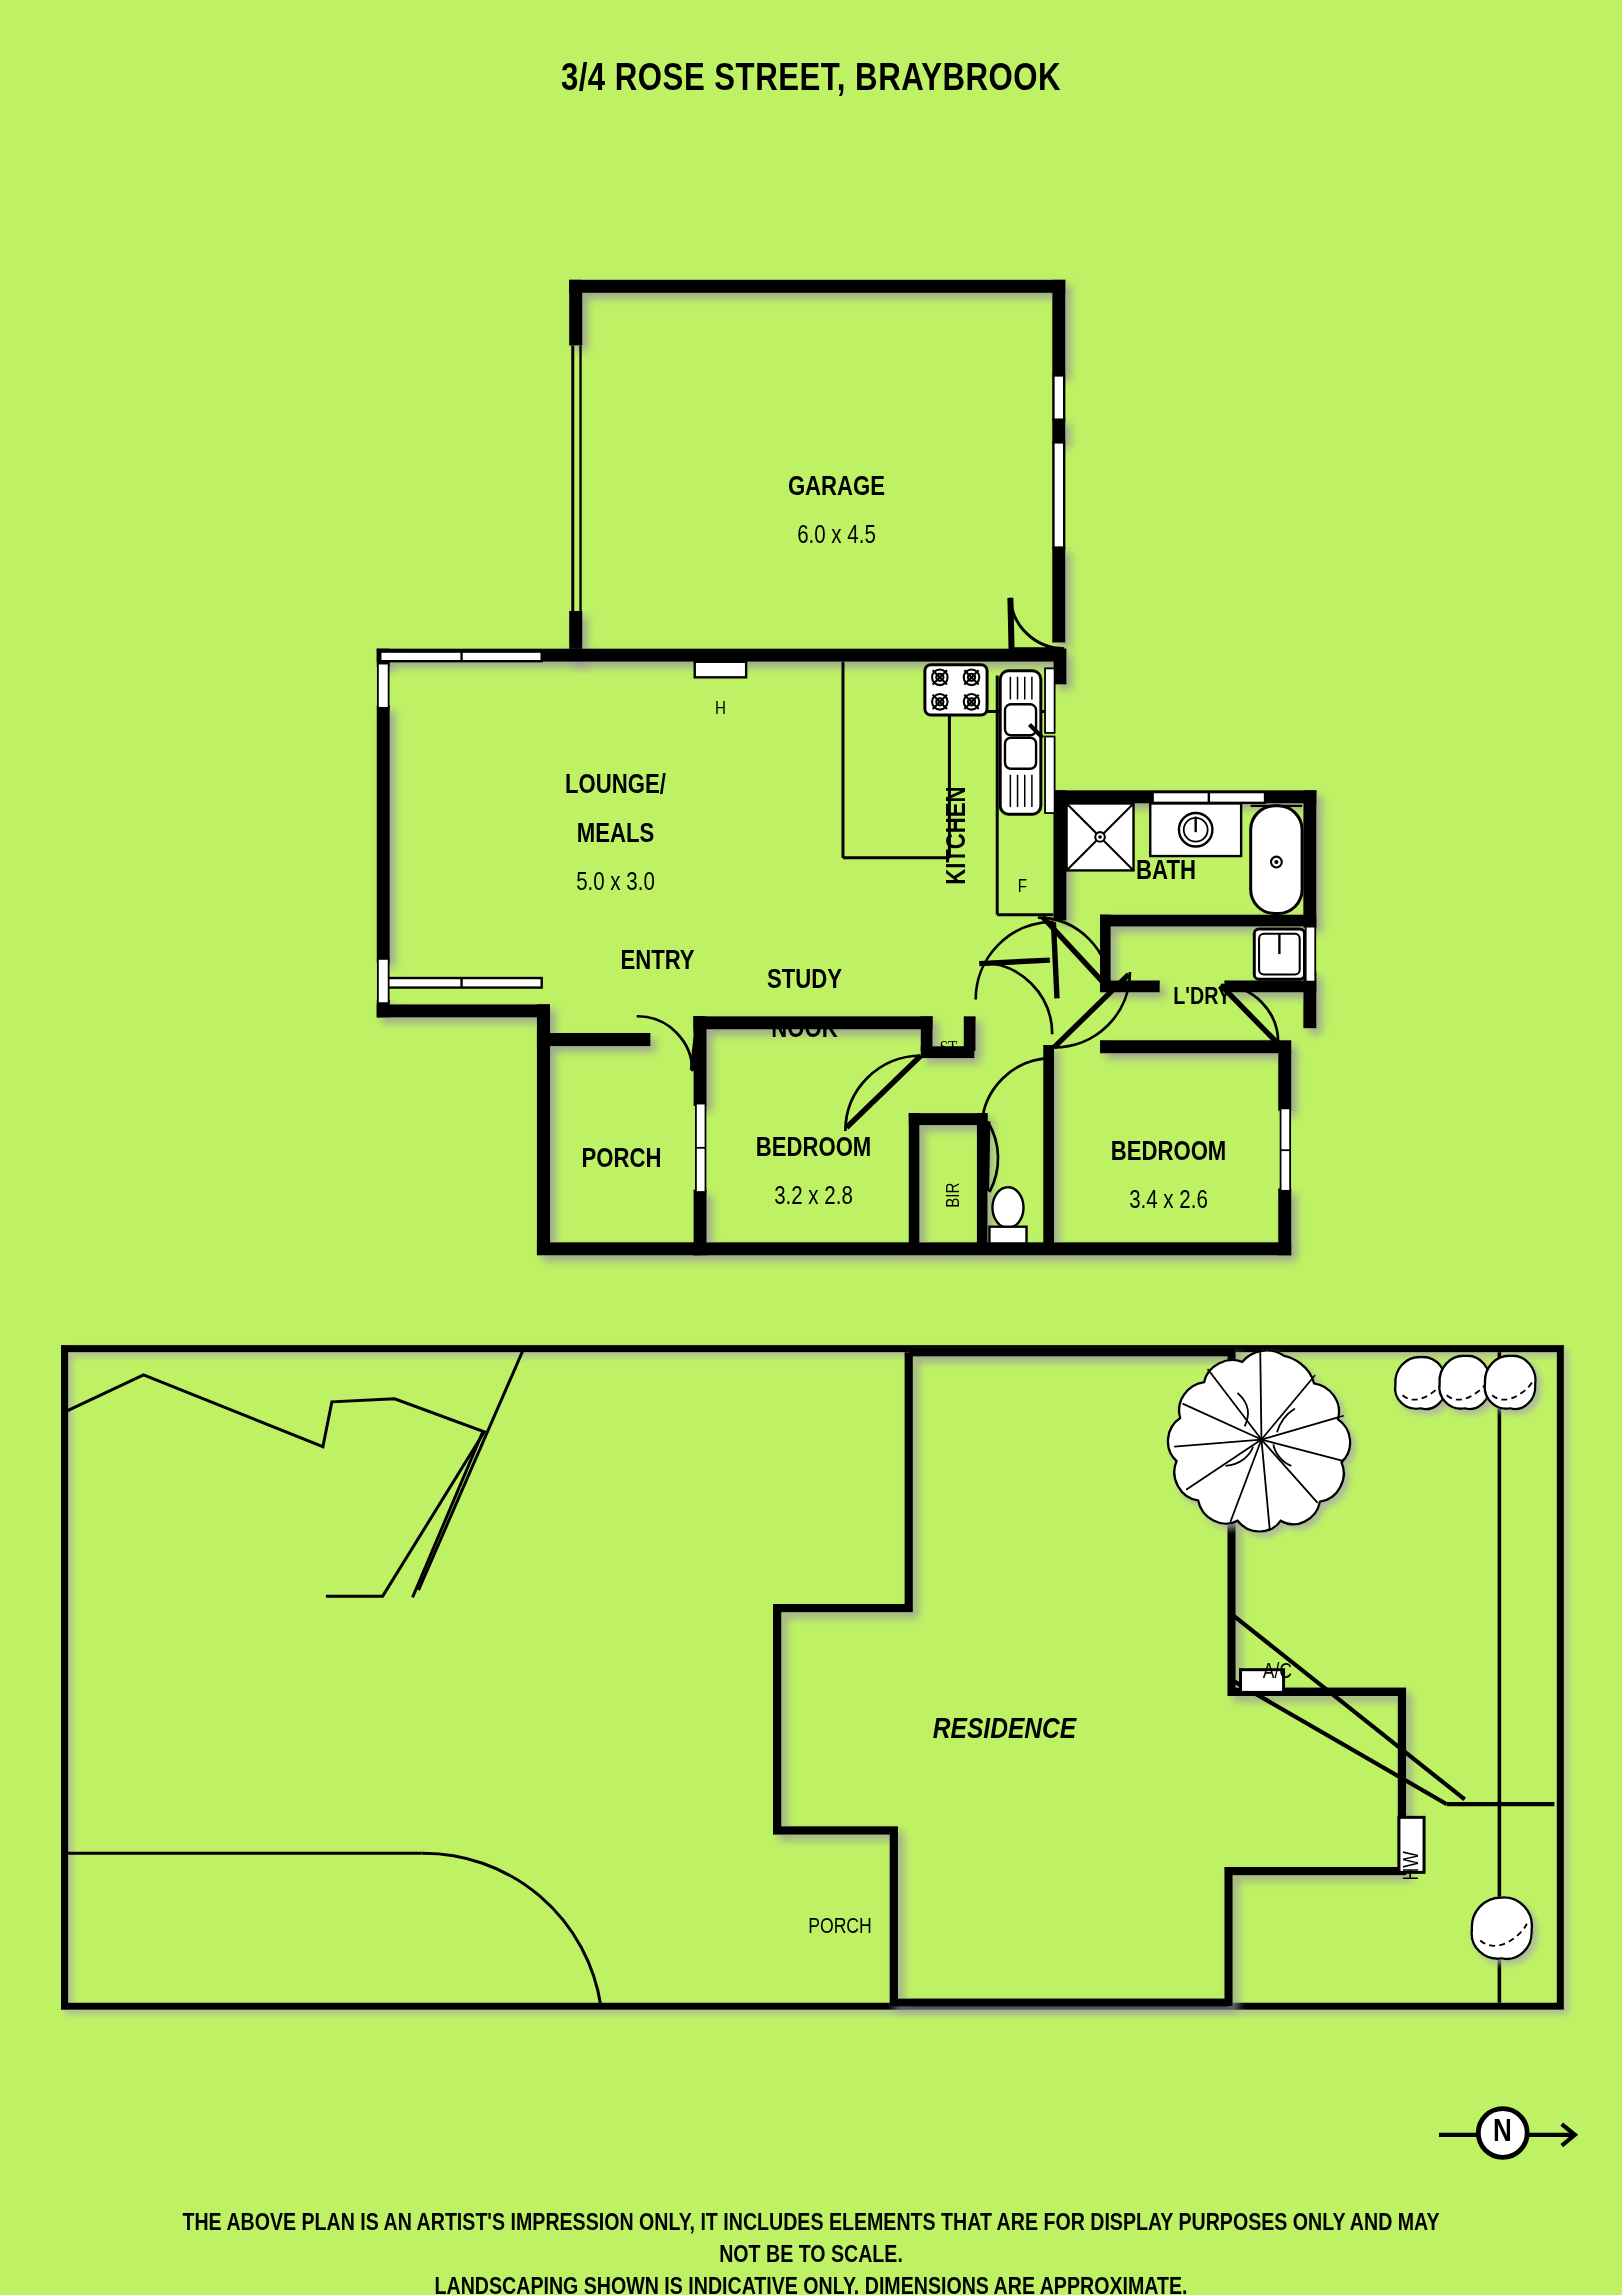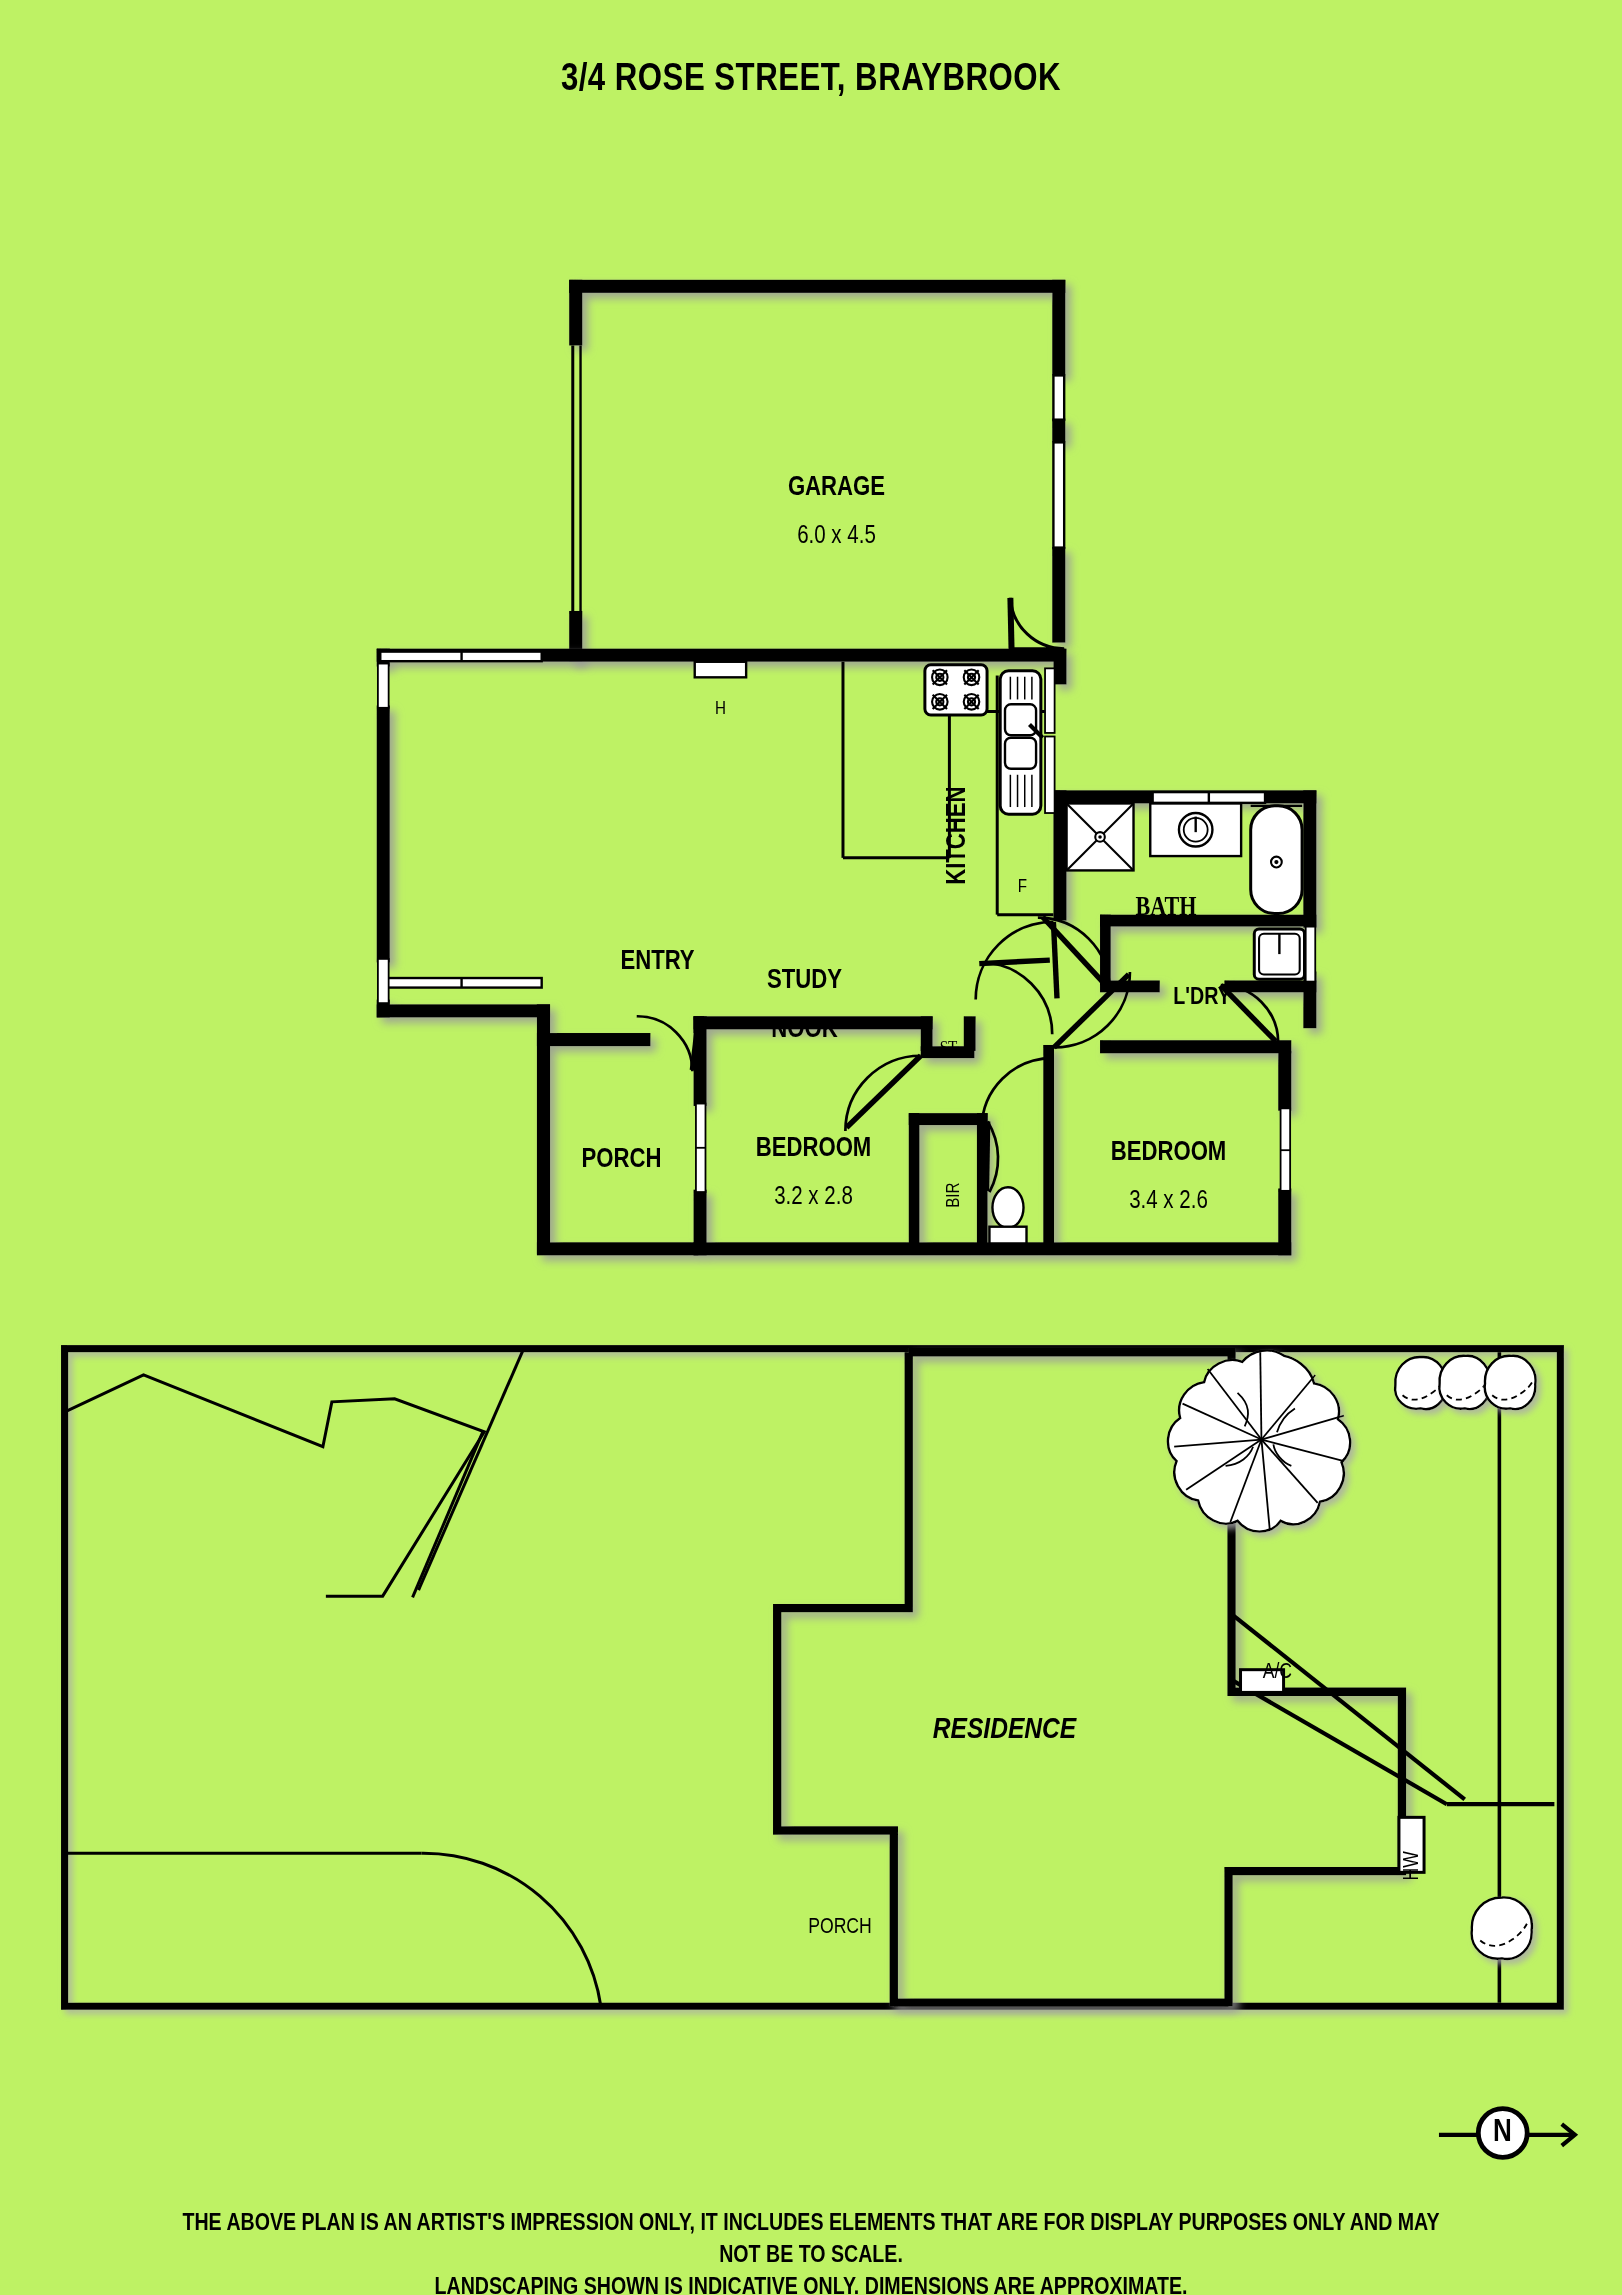--- a/index.html
+++ b/index.html
@@ -328,26 +328,31 @@
       <line x1="2142" y1="1924" x2="2158" y2="1924" stroke="#000" stroke-width="3"></line>
     </g>
 
   </svg>
 
   <div class="rmlabel" style="left:741px; top:452px; width:191px;">
     <span class="rm-name">GARAGE</span>
     <span class="rm-dim">6.0 x 4.5</span>
   </div>
 
+  <div class="rmlabel" style="left:520px; top:750px; width:191px;">
+    <span class="rm-name">LOUNGE/</span>
+    <span class="rm-name">MEALS</span>
+    <span class="rm-dim">5.0 x 3.0</span>
+  </div>
 
   <div class="rmlabel rot90" style="left:861px; top:801px; width:191px;">
     <span class="rm-name">KITCHEN</span>
   </div>
 
-  <div class="rmlabel" style="left:1094px; top:872px; width:144px;font-family:Liberation Serif, serif;">
+  <div class="rmlabel" style="left:1094px; top:836px; width:144px;">
     <span class="rm-name">BATH</span>
   </div>
 
   <div class="rmlabel" style="left:1130px; top:963px; width:144px;text-align:center;">
     <span class="rm-name-sm">L'DRY</span>
   </div>
 
   <div class="rmlabel" style="left:562px; top:926px; width:191px;">
     <span class="rm-name">ENTRY</span>
   </div>

